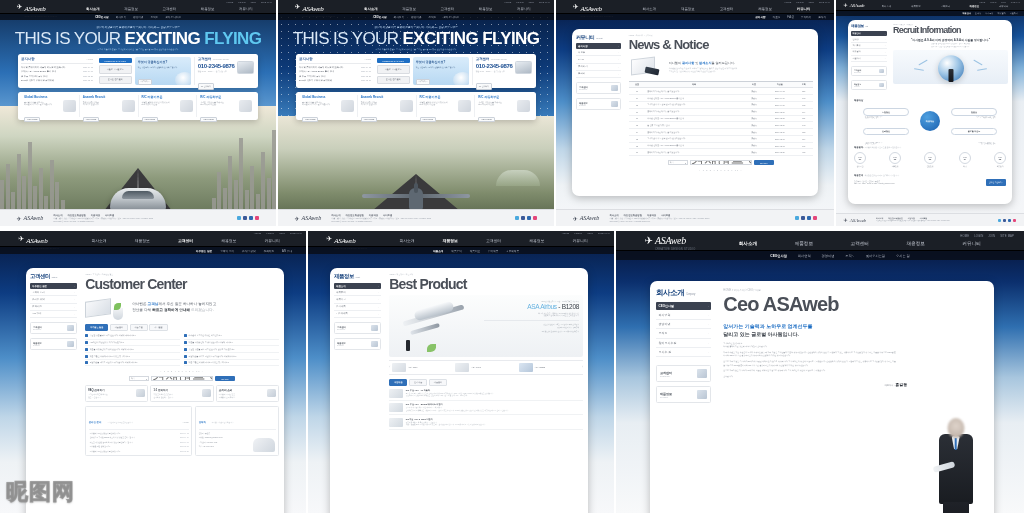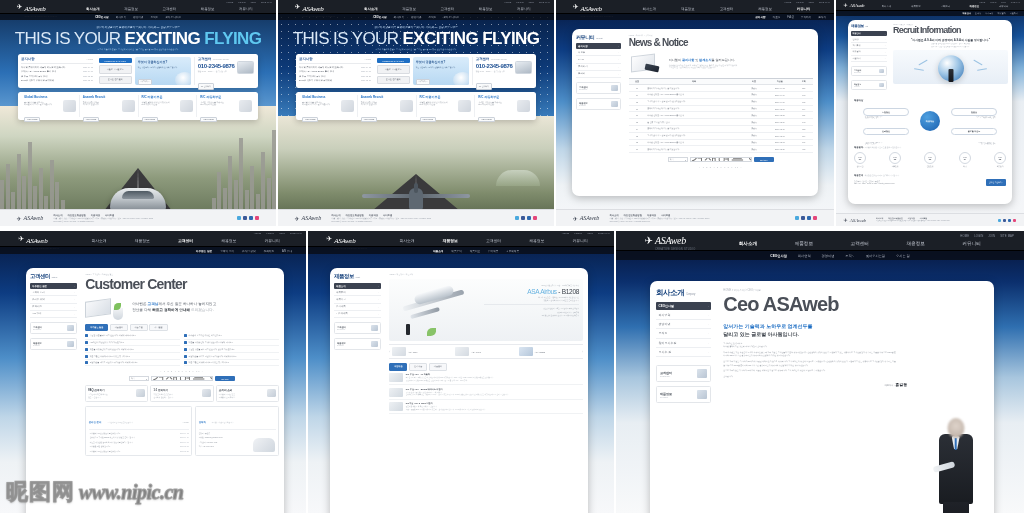--- a/index.html
+++ b/index.html
@@ -175,21 +175,21 @@
   .lnb li span.ar { font-size:2px; opacity:.6; }
   .banner-box { margin-top:4px; border:1px solid #e3e6ea; border-radius:1.5px; padding:2px;
     display:flex; align-items:center; justify-content:space-between; }
   .bb-t { font-size:2.2px; color:#3e454f; font-weight:bold; }
   .bb-s { font-size:1.6px; color:#b0b6bf; letter-spacing:.2px; }
   .bb-ico { width:7px; height:6px; background:linear-gradient(135deg,#dbe3ec,#b9c5d3); border-radius:1px; }
 
   .main { flex:1; padding:5px 5px 5px 5px; min-width:0; }
   .crumb { font-size:1.8px; color:#aeb4bd; }
   .ptitle {
-    font-size:10px; font-weight:bold; color:#4a4f58; letter-spacing:-.8px; line-height:1.05;
+    font-size:13px; font-weight:bold; color:#4a4f58; letter-spacing:-.8px; line-height:1.05;
     margin-top:1px;
   }
   .lead-k { font-size:3.1px; color:#4a515b; line-height:1.45; }
   .lead-k b { color:#1f6fc4; }
   .lead-s { font-size:1.8px; color:#a9afb8; line-height:1.6; }
 
   table.lst { width:100%; border-collapse:collapse; margin-top:3px; }
   table.lst th { font-size:2px; color:#555b65; background:#fafbfc; border-top:1px solid #ccd1d8;
     border-bottom:1px solid #e2e5e9; padding:1.4px 0; font-weight:bold; }
   table.lst td { font-size:1.9px; color:#808791; border-bottom:1px solid #eef0f3; padding:1.4px 2px; }
@@ -1350,20 +1350,21 @@
         <div class="banner-box">
           <div>
               <div class="bb-t">제품정보</div>
           <div class="bb-s">Product</div>
             </div>
           <div class="bb-ico"></div>
         </div>
       </div>
       <div class="main">
         <div class="crumb">HOME &gt; 제품정보 &gt; 제품소개</div>
+        <div class="ptitle" style="font-size:14px">Best Product</div>
 
         <div class="bigimg" style="height:62px;margin-top:3px;position:relative;display:flex">
           <div style="flex:1;position:relative">
             <div style="position:absolute;left:14%;top:30%;width:66%;height:5px;background:linear-gradient(90deg,#eef1f4,#9aa3ad);border-radius:3px;transform:rotate(-16deg)"></div>
             <div style="position:absolute;left:26%;top:18%;width:42%;height:10px;background:linear-gradient(180deg,#f6f8fa,#b9c2cb);border-radius:6px;transform:rotate(-16deg)"></div>
             <div style="position:absolute;left:22%;top:52%;width:32%;height:4px;background:linear-gradient(90deg,#dfe4ea,#8e97a1);border-radius:2px;transform:rotate(-16deg)"></div>
             <div style="position:absolute;left:18%;bottom:10%;width:4px;height:11px;background:#24282e;border-radius:1px"></div>
             <div style="position:absolute;left:40%;bottom:8%;width:9px;height:8px;border-radius:60% 0 60% 0;background:#88c368"></div>
           </div>
           <div style="flex:1;padding:5px 4px 0 0;text-align:right">
@@ -1540,16 +1541,15 @@
           <div class="ceo-tie"></div>
           <div class="ceo-head"></div>
           <div class="ceo-plane"></div>
         </div>
       </div>
     </div>
   </div>
 
   <div id="wm-nipic">
     <span class="cn">昵图网</span>
-    <span class="url">www.nipic.cn</span>
   </div>
 
 </div>
 
 </body></html>

